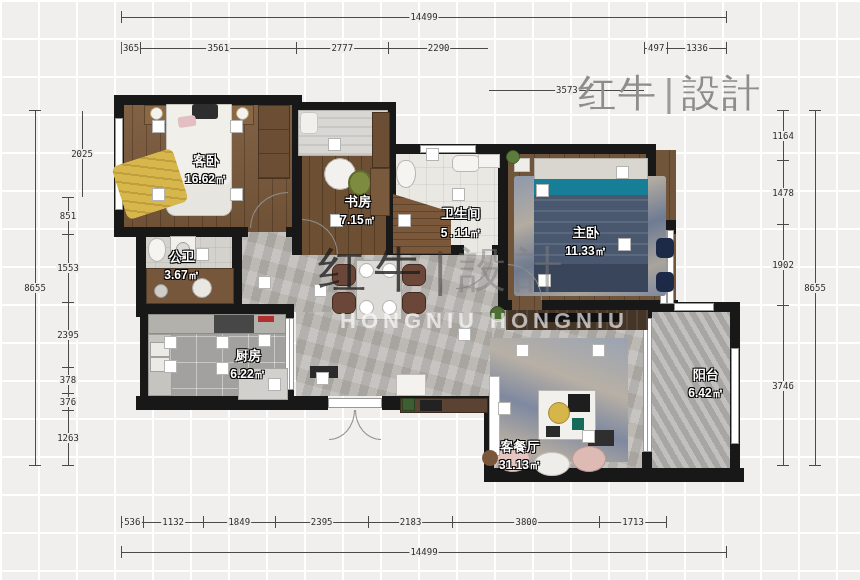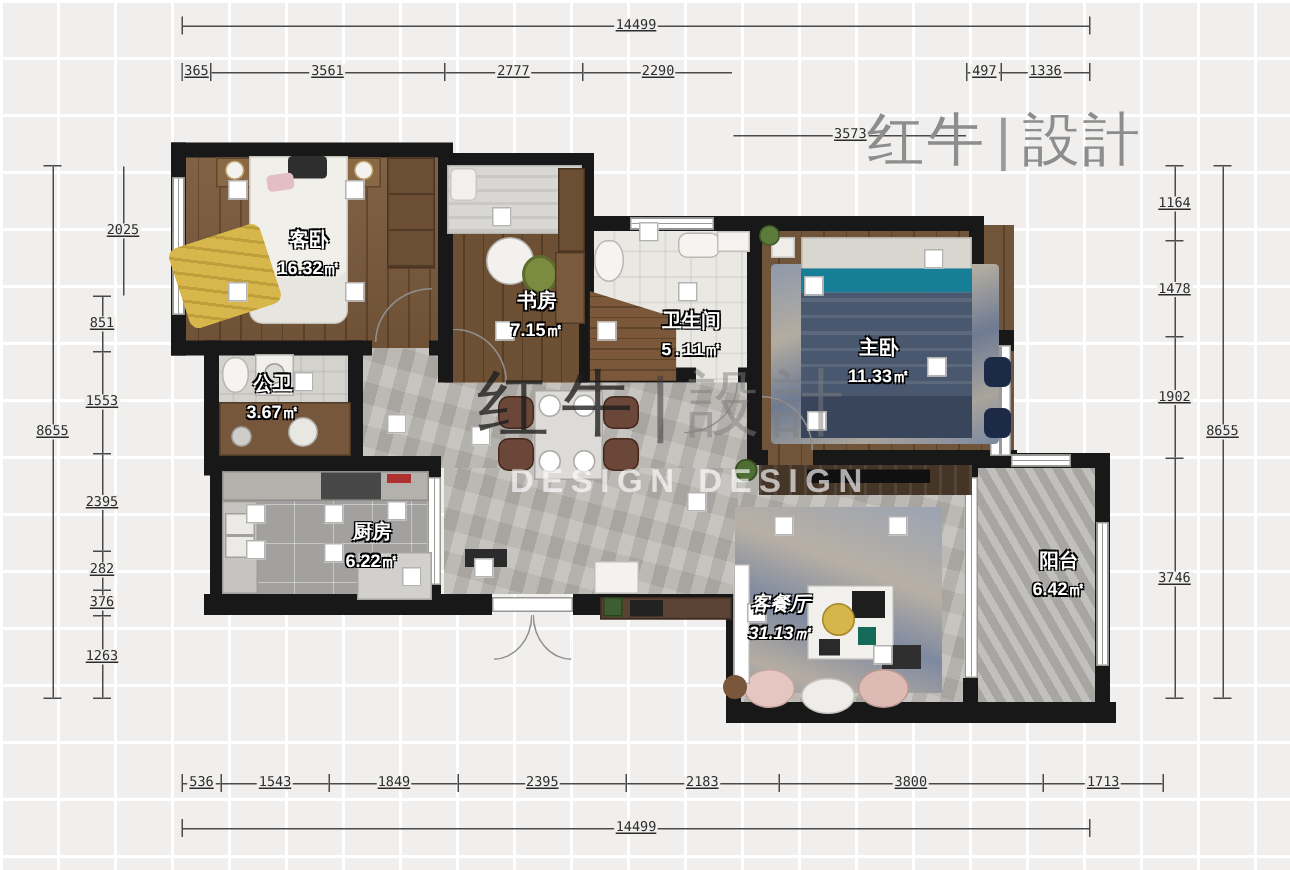--- a/index.html
+++ b/index.html
@@ -16,21 +16,21 @@
   .dim.v{flex-direction:column;width:12px;}
   .dim-seg{position:relative;}
   .dim.h .dim-seg{border-left:1px solid #4a4a4a;}
   .dim.h .dim-seg:last-child{border-right:1px solid #4a4a4a;}
   .dim.h .dim-seg::before{content:'';position:absolute;left:0;right:0;top:50%;border-top:1px solid #4a4a4a;}
   .dim.v .dim-seg{border-top:1px solid #4a4a4a;}
   .dim.v .dim-seg:last-child{border-bottom:1px solid #4a4a4a;}
   .dim.v .dim-seg::before{content:'';position:absolute;top:0;bottom:0;left:50%;border-left:1px solid #4a4a4a;}
   .dim-lab{position:absolute;left:50%;top:50%;transform:translate(-50%,-50%);
     background:#f0efed;font:9px "DejaVu Sans Mono",monospace;color:#2c2c2c;
-    padding:0 1px;white-space:nowrap;z-index:2;text-decoration:underline;}
+    padding:0 1px;white-space:nowrap;z-index:2;}
   
   .floor,.wall,.win,.furn,.light,.arc{position:absolute;}
   .wall{background:#181818;z-index:3;}
   .win{background:#fff;border:1px solid #979795;z-index:4;}
   .win.vline{background-image:linear-gradient(to right,transparent 44%,#9a9a98 44%,#9a9a98 56%,transparent 56%);}
   .win.hline{background-image:linear-gradient(to bottom,transparent 44%,#9a9a98 44%,#9a9a98 56%,transparent 56%);}
   .light{width:13px;height:13px;background:#fff;border:1px solid #b3b3b1;z-index:6;}
   .furn{z-index:5;}
   .arc{border:1px solid #8f8f8f;background:transparent;z-index:6;}
   .arc.tl{border-width:1px 0 0 1px;border-radius:100% 0 0 0;}
@@ -90,26 +90,26 @@
       <div class="dim-seg" style="flex-grow: 3573; margin-top: 48px;">
         <span class="dim-lab">3573</span>
       </div>
       <div class="dim-seg" style="flex-grow: 497;">
         <span class="dim-lab">497</span>
       </div>
       <div class="dim-seg" style="flex-grow: 1336;">
         <span class="dim-lab">1336</span>
       </div>
     </div>
-  <div class="dim h" style="left:121px;top:516px;width:655px;">
+  <div class="dim h" style="left:121px;top:516px;width:546px;">
       <div class="dim-seg" style="flex-grow: 536;">
         <span class="dim-lab">536</span>
       </div>
       <div class="dim-seg" style="flex-grow: 1543;">
-        <span class="dim-lab">1543</span>
+        <span class="dim-lab">1132</span>
       </div>
       <div class="dim-seg" style="flex-grow: 1849;">
         <span class="dim-lab">1849</span>
       </div>
       <div class="dim-seg" style="flex-grow: 2395;">
         <span class="dim-lab">2395</span>
       </div>
       <div class="dim-seg" style="flex-grow: 2183;">
         <span class="dim-lab">2183</span>
       </div>
@@ -137,21 +137,21 @@
       <div class="dim-seg" style="flex-grow: 851;">
         <span class="dim-lab">851</span>
       </div>
       <div class="dim-seg" style="flex-grow: 1553;">
         <span class="dim-lab">1553</span>
       </div>
       <div class="dim-seg" style="flex-grow: 1505;">
         <span class="dim-lab">2395</span>
       </div>
       <div class="dim-seg" style="flex-grow: 602;">
-        <span class="dim-lab">282</span>
+        <span class="dim-lab">378</span>
       </div>
       <div class="dim-seg" style="flex-grow: 376;">
         <span class="dim-lab">376</span>
       </div>
       <div class="dim-seg" style="flex-grow: 1263;">
         <span class="dim-lab">1263</span>
       </div>
     </div>
   <div class="dim v" style="left:777px;top:110px;height:356px;">
       <div class="dim-seg" style="flex-grow: 1164;">
@@ -305,31 +305,31 @@
   <div class="furn" style="left:538px;top:390px;width:58px;height:50px;background:#f2f0ec;border:1px solid #b7b5b1;"></div>
   <div class="furn" style="left:568px;top:394px;width:22px;height:18px;background:#1e1e1e;"></div>
   <div class="furn" style="left:572px;top:418px;width:12px;height:12px;background:#156a5a;"></div>
   <div class="furn" style="left:546px;top:426px;width:14px;height:11px;background:#2a2a2a;"></div>
   <div class="furn" style="left:548px;top:402px;width:22px;height:22px;border-radius:50%;background:#d6b54a;border:1px solid #a5862e;"></div>
   <div class="furn" style="left:496px;top:446px;width:34px;height:26px;border-radius:50%;background:#e5c6c1;border:1px solid #c3a49f;"></div>
   <div class="furn" style="left:534px;top:452px;width:36px;height:24px;border-radius:50%;background:#efedea;border:1px solid #c6c4c0;"></div>
   <div class="furn" style="left:572px;top:446px;width:34px;height:26px;border-radius:50%;background:#debab4;border:1px solid #bb9993;"></div>
   <div class="furn" style="left:588px;top:430px;width:26px;height:16px;background:#2f2f2f;"></div>
 
-  <div class="room-label" style="left:206px;top:168px;"><span class="nm">客卧</span><span class="ar">16.32㎡</span></div>
+  <div class="room-label" style="left:206px;top:168px;"><span class="nm">客卧</span><span class="ar">16.62㎡</span></div>
   <div class="room-label" style="left:358px;top:209px;"><span class="nm">书房</span><span class="ar">7.15㎡</span></div>
   <div class="room-label" style="left:461px;top:223px;font-family:Liberation Mono, monospace;"><span class="nm">卫生间</span><span class="ar">5.11㎡</span></div>
   <div class="room-label" style="left:586px;top:240px;"><span class="nm">主卧</span><span class="ar">11.33㎡</span></div>
   <div class="room-label" style="left:182px;top:264px;"><span class="nm">公卫</span><span class="ar">3.67㎡</span></div>
   <div class="room-label" style="left:248px;top:363px;"><span class="nm">厨房</span><span class="ar">6.22㎡</span></div>
-  <div class="room-label" style="left:520px;top:411px;font-style:italic;"><span class="nm">客餐厅</span><span class="ar">31.13㎡</span></div>
+  <div class="room-label" style="left:520px;top:454px;"><span class="nm">客餐厅</span><span class="ar">31.13㎡</span></div>
   <div class="room-label" style="left:706px;top:382px;"><span class="nm">阳台</span><span class="ar">6.42㎡</span></div>
 
   <div id="wm"><span class="c1">红牛</span><span class="bar">|</span><span class="c2">設計</span></div>
-  <div id="wm-en">DESIGN DESIGN</div>
+  <div id="wm-en">HONGNIU HONGNIU</div>
 
 <div class="light" style="left: 152px; top: 120px;"></div>
     <div class="light" style="left: 230px; top: 120px;"></div>
     <div class="light" style="left: 152px; top: 188px;"></div>
     <div class="light" style="left: 230px; top: 188px;"></div>
     <div class="light" style="left: 328px; top: 138px;"></div>
     <div class="light" style="left: 330px; top: 214px;"></div>
     <div class="light" style="left: 426px; top: 148px;"></div>
     <div class="light" style="left: 452px; top: 188px;"></div>
     <div class="light" style="left: 398px; top: 214px;"></div>

